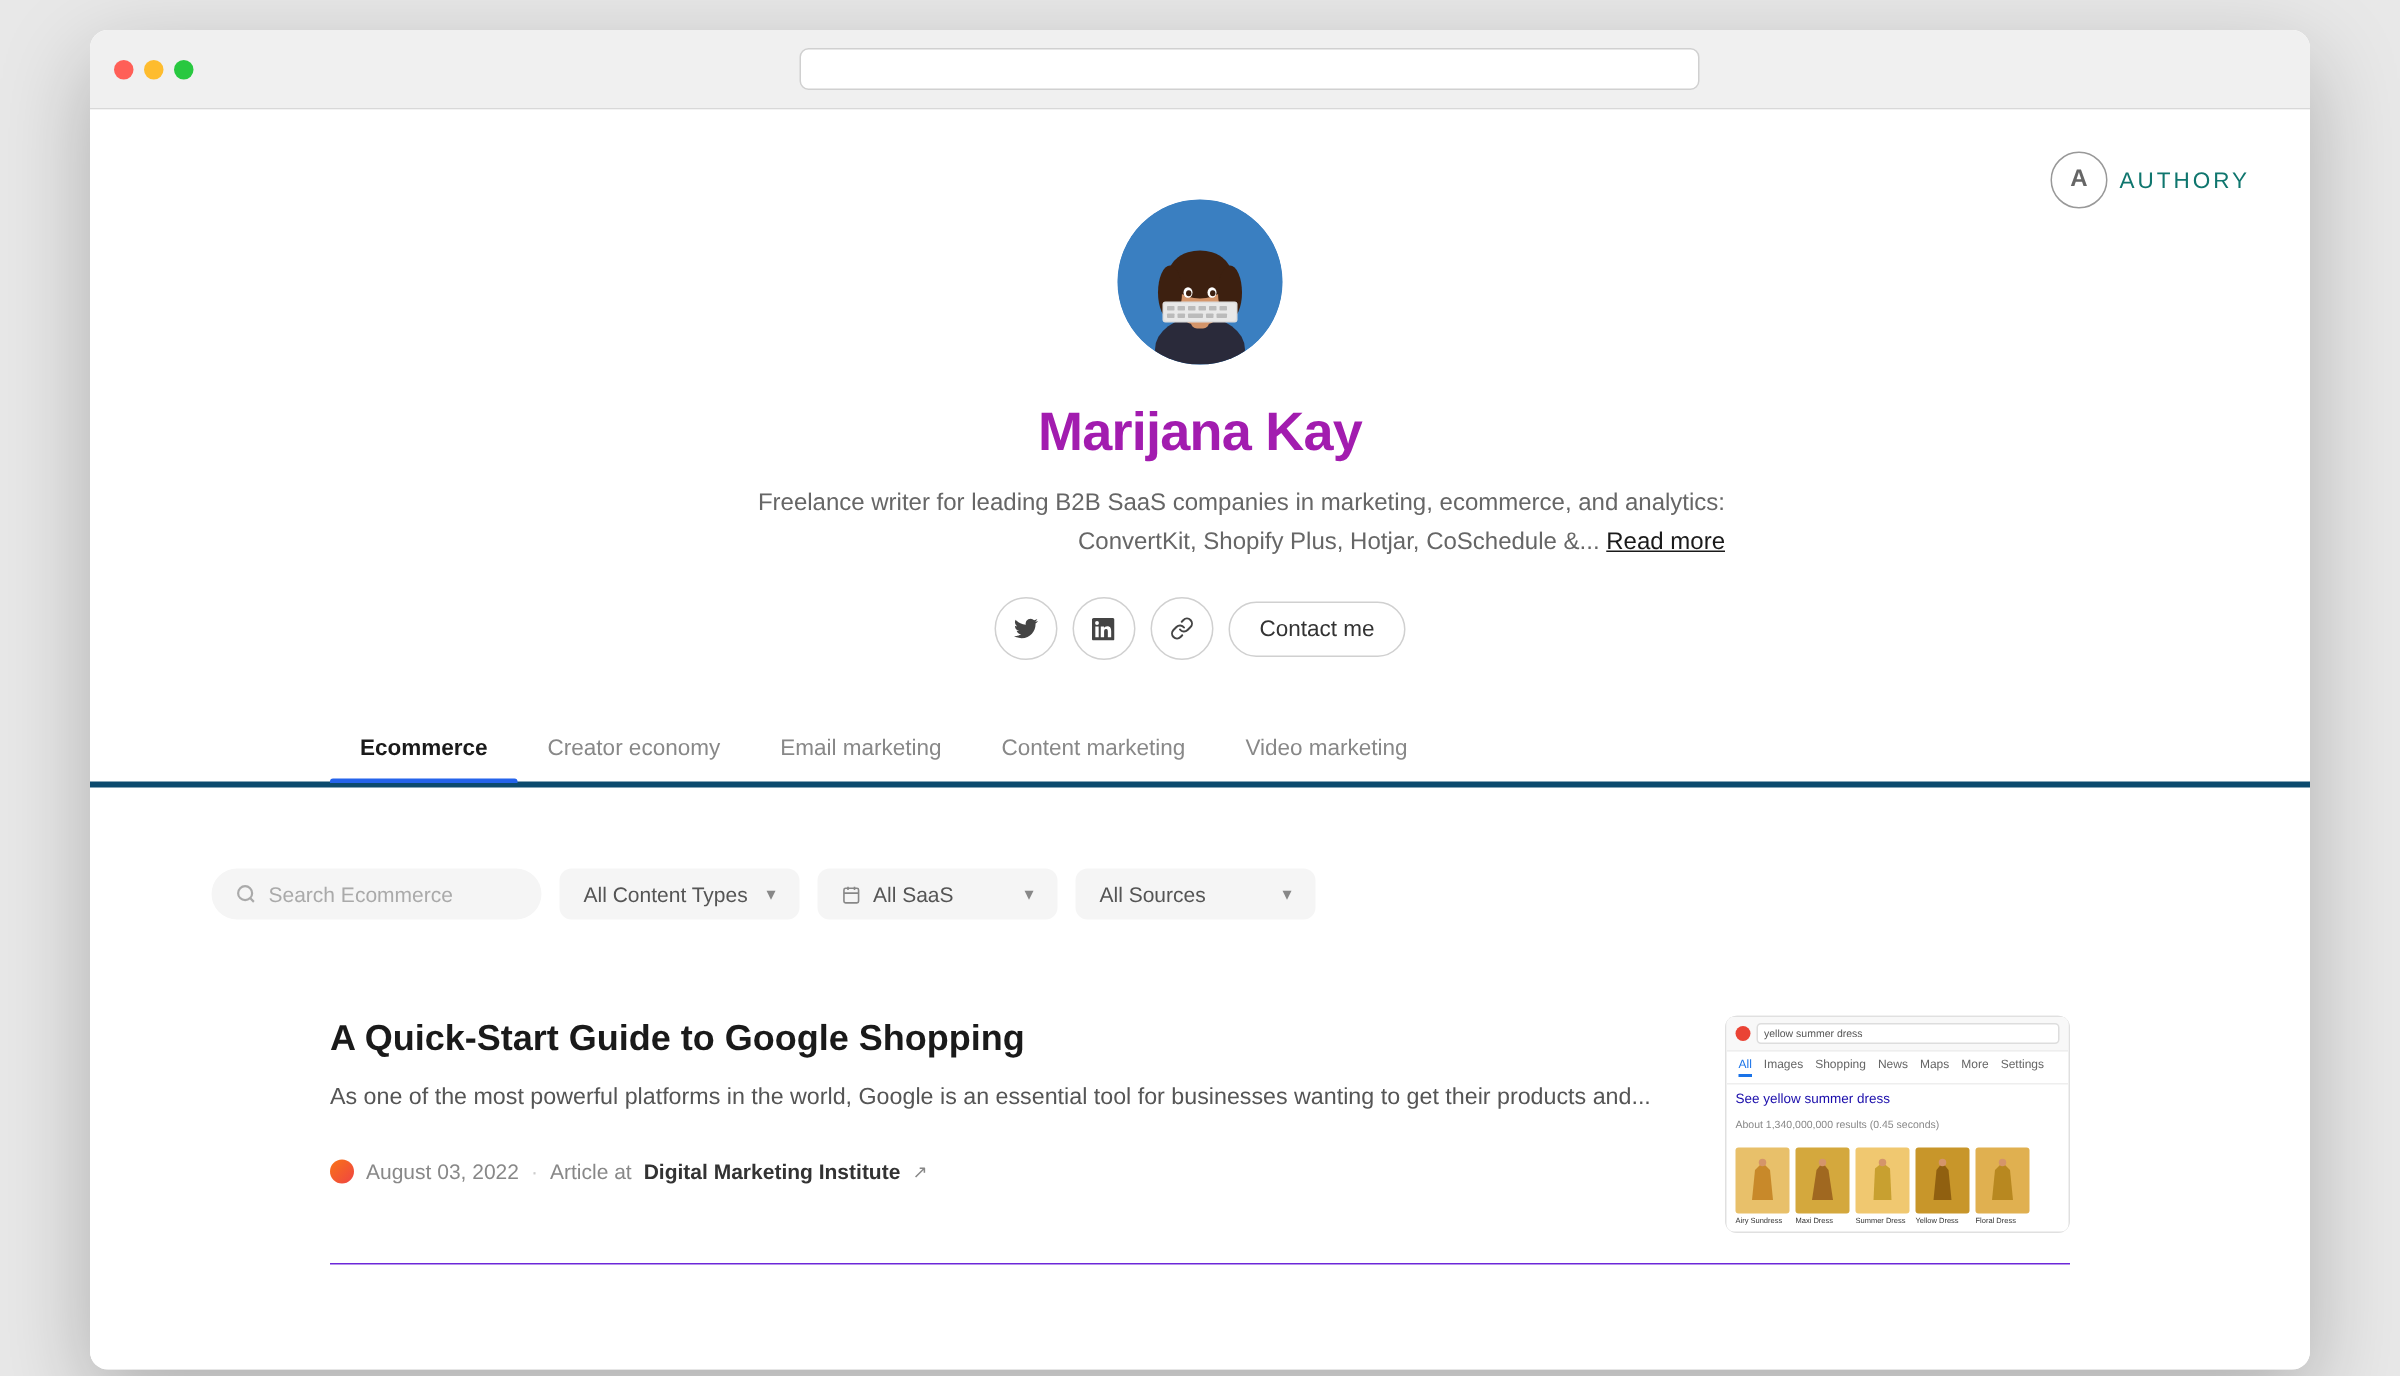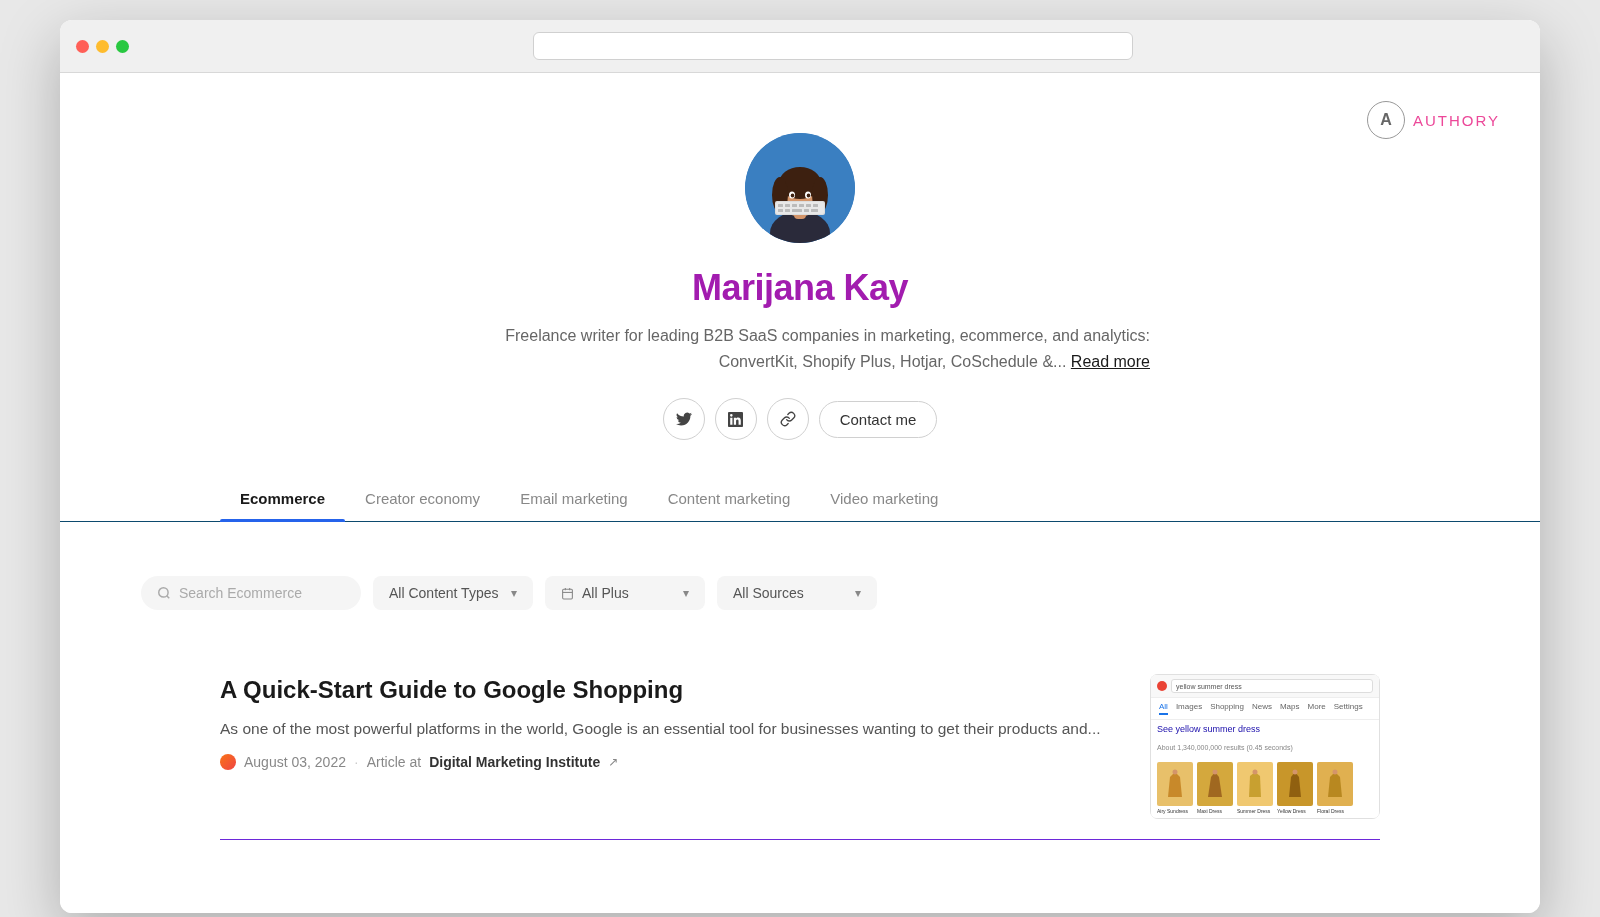--- a/index.html
+++ b/index.html
@@ -83,21 +83,21 @@
       justify-content: center;
       font-size: 16px;
       font-weight: 600;
       color: #666;
     }
 
     .authory-logo-text {
       font-size: 15px;
       letter-spacing: 2px;
       font-weight: 500;
-      color: #ec4899;
+      color: #0f766e;
       text-transform: uppercase;
     }
 
     
     .profile-section {
       display: flex;
       flex-direction: column;
       align-items: center;
       padding-top: 60px;
       padding-bottom: 30px;
@@ -171,21 +171,21 @@
       border: 1.5px solid #d0d0d0;
       background: #fff;
       font-size: 15px;
       color: #333;
       cursor: pointer;
       white-space: nowrap;
     }
 
     
     .tabs-section {
-      border-bottom: 1px solid #0c4a6e;
+      border-bottom: 4px solid #0c4a6e;
       padding: 0 160px;
       display: flex;
       gap: 0;
       margin-top: 36px;
     }
 
     .tab-item {
       padding: 14px 20px;
       font-size: 15px;
       color: #888;
@@ -272,21 +272,21 @@
       font-weight: 700;
       color: #1a1a1a;
       margin-bottom: 12px;
       line-height: 1.3;
     }
 
     .article-excerpt {
       font-size: 15.5px;
       color: #555;
       line-height: 1.6;
-      margin-bottom: 12px;
+      margin-bottom: 28px;
     }
 
     .article-meta {
       display: flex;
       align-items: center;
       gap: 8px;
       font-size: 14px;
       color: #888;
     }
 
@@ -553,21 +553,21 @@
         <span class="chevron">▾</span>
       </div>
 
       <div class="filter-dropdown">
         <svg width="13" height="13" viewBox="0 0 24 24" fill="none" stroke="#888" stroke-width="2">
           <rect x="3" y="4" width="18" height="18" rx="2"></rect>
           <line x1="16" y1="2" x2="16" y2="6"></line>
           <line x1="8" y1="2" x2="8" y2="6"></line>
           <line x1="3" y1="10" x2="21" y2="10"></line>
         </svg>
-        <span>All Plus</span>
+        <span>All SaaS</span>
         <span class="chevron">▾</span>
       </div>
 
       <div class="filter-dropdown">
         <span>All Sources</span>
         <span class="chevron">▾</span>
       </div>
     </div>
 
     <div class="articles-section">

